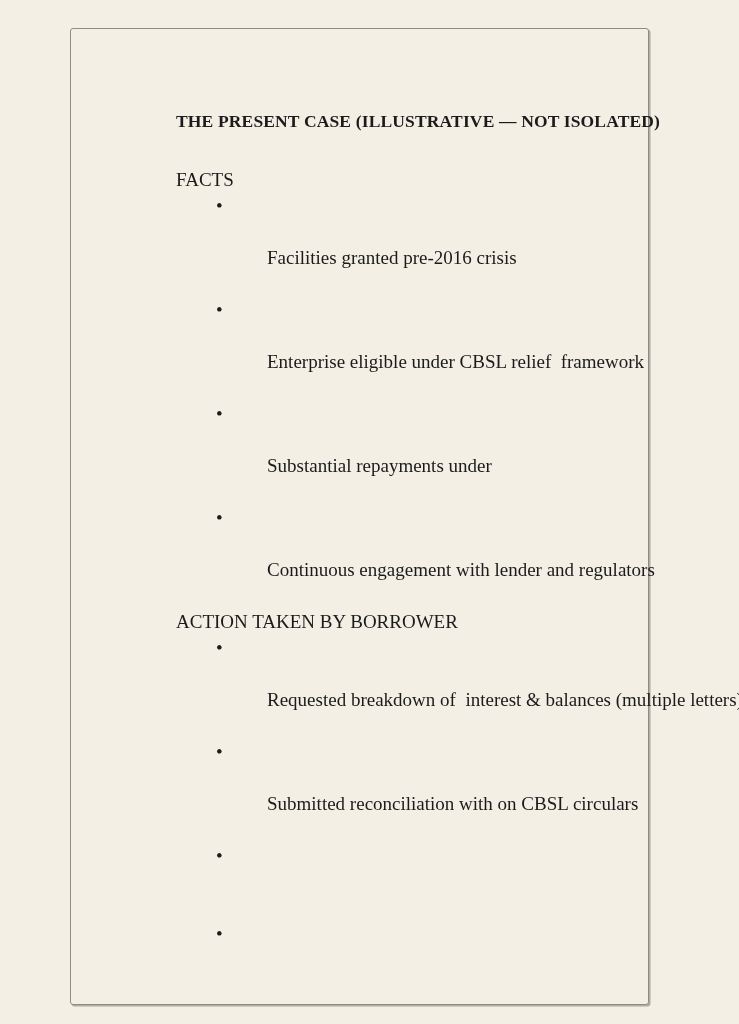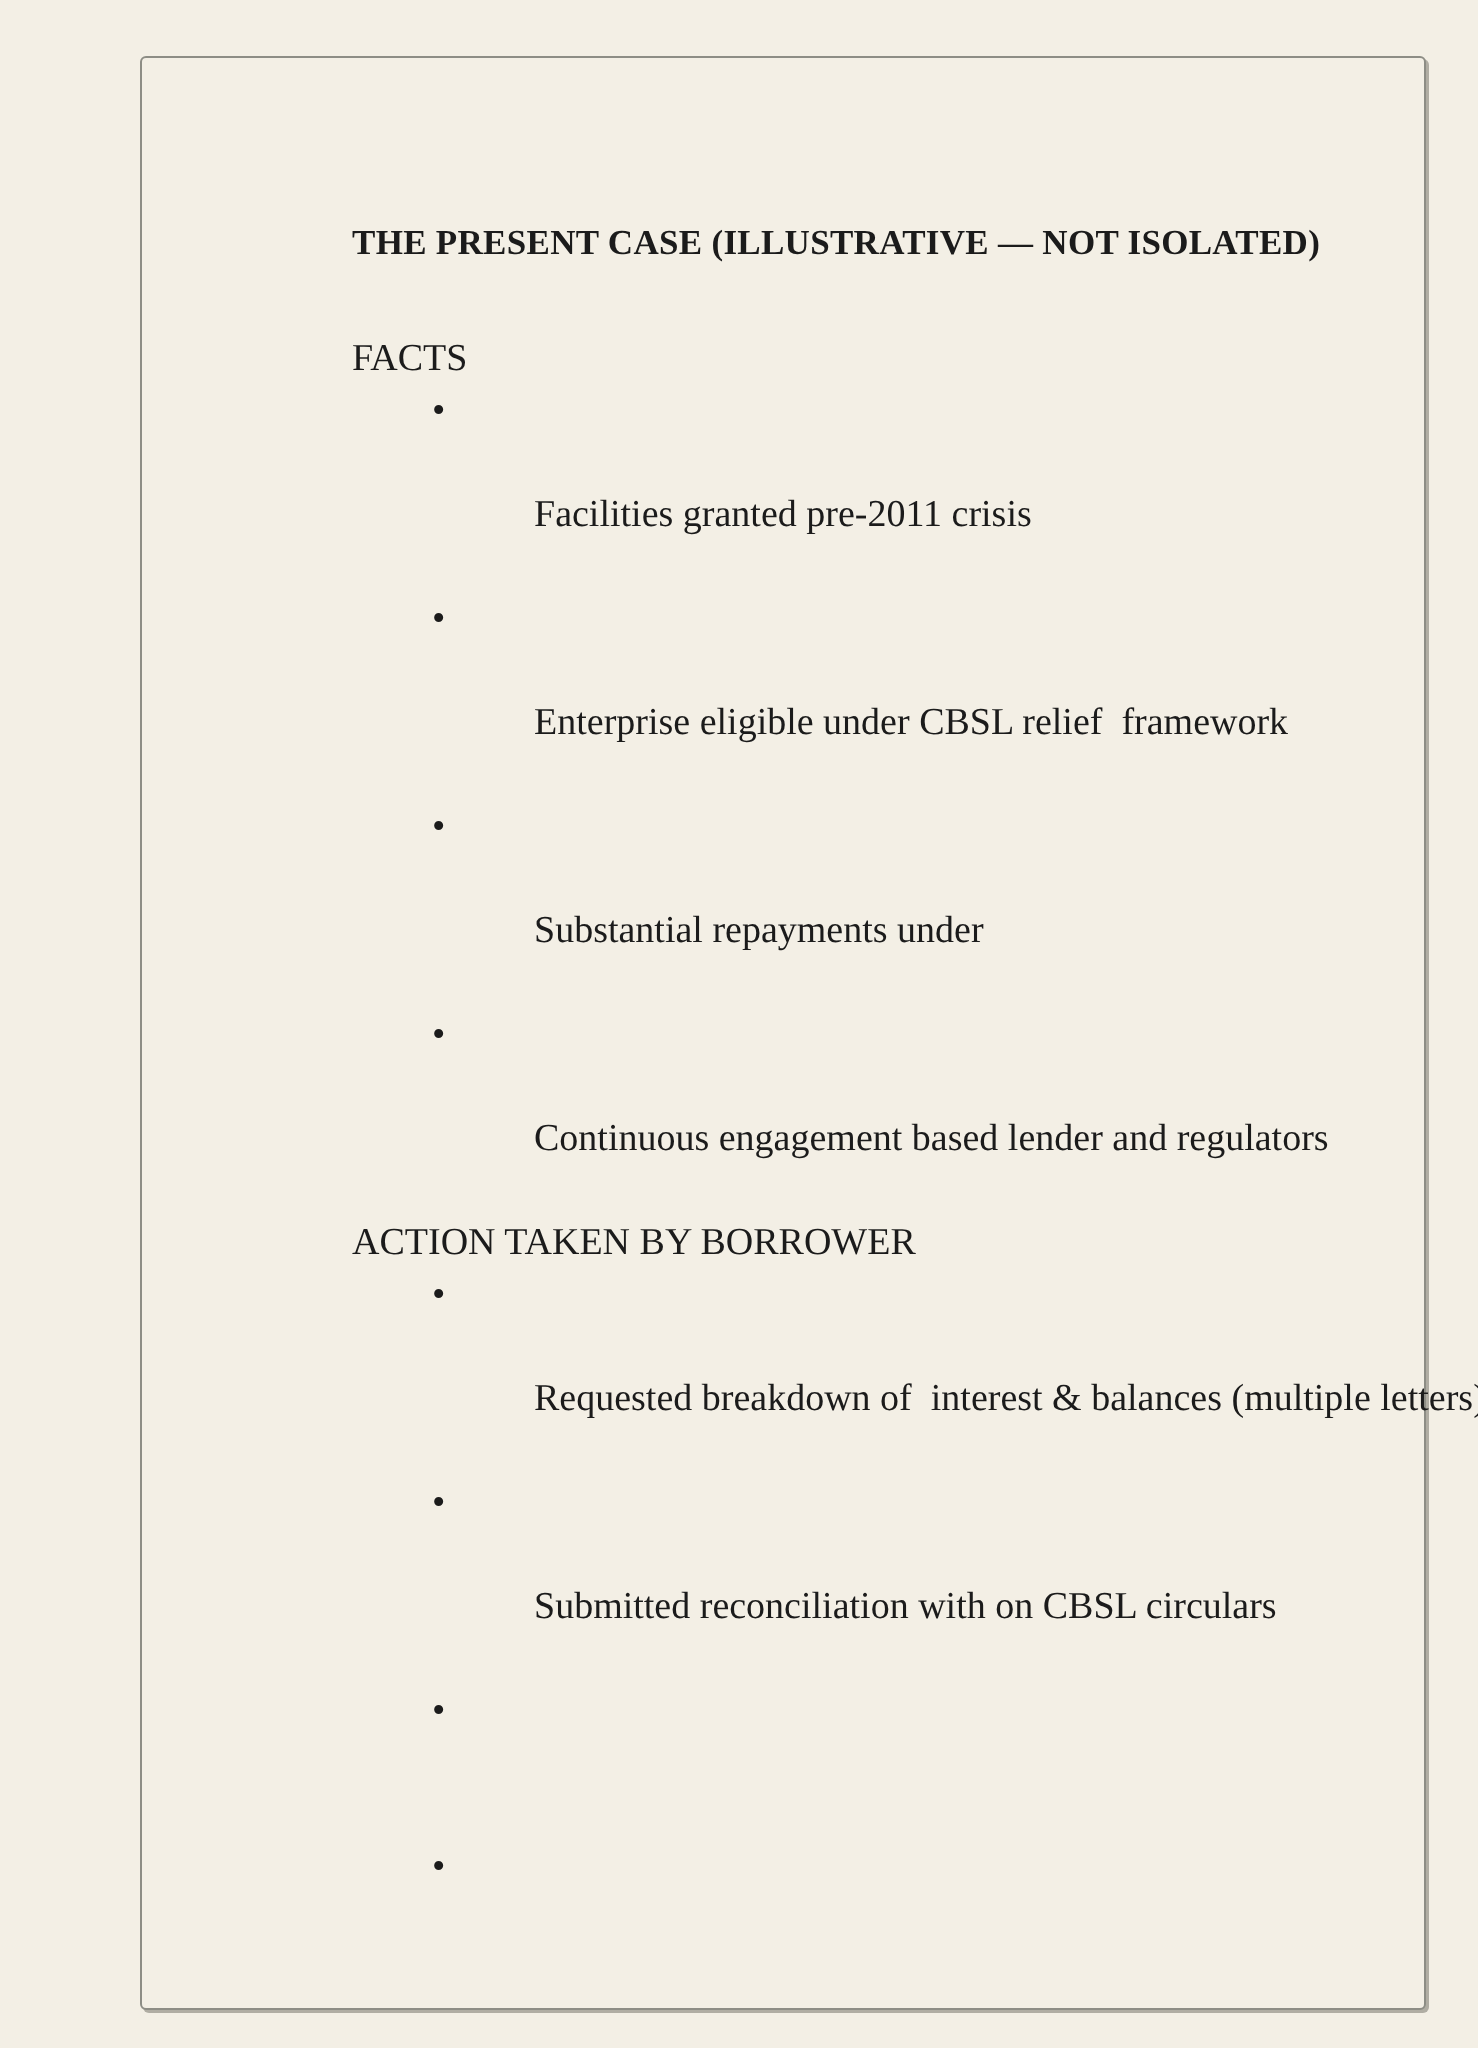--- a/index.html
+++ b/index.html
@@ -12,21 +12,21 @@
     background: #f3efe5;
     font-family: "Liberation Serif", "DejaVu Serif", serif;
     color: #1b1b1b;
     overflow: hidden;
   }
 
   .page-frame {
     position: absolute;
     left: 70px;
     top: 28px;
-    width: 643px;
+    width: 579px;
     height: 977px;
     background: #f3efe5;
     border: 1px solid #8d8d85;
     border-radius: 3px;
     box-shadow: 1.5px 1.5px 0 0 rgba(120,118,110,0.55);
     box-sizing: border-box;
   }
 
   .doc-body {
     position: absolute;
@@ -82,33 +82,33 @@
 
 <div class="page-frame">
   <div class="doc-body">
 
     <h1 class="doc-title">THE PRESENT CASE (ILLUSTRATIVE — NOT ISOLATED)</h1>
 
     <div class="section-heading">FACTS</div>
     <ul class="bullet-list round">
       <li>
         <span class="marker">•</span>
-        <span>Facilities granted pre-2011 crisis</span>
+        <span>Facilities granted pre-2016 crisis</span>
       </li>
       <li>
         <span class="marker">•</span>
         <span>Enterprise eligible under CBSL relief  framework</span>
       </li>
       <li>
         <span class="marker">•</span>
         <span>Substantial repayments under</span>
       </li>
       <li>
         <span class="marker">•</span>
-        <span>Continuous engagement based lender and regulators</span>
+        <span>Continuous engagement with lender and regulators</span>
       </li>
     </ul>
 
     <div class="section-heading">ACTION TAKEN BY BORROWER</div>
     <ul class="bullet-list round">
       <li>
         <span class="marker">•</span>
         <span>Requested breakdown of  interest &amp; balances (multiple letters)</span>
       </li>
       <li>

